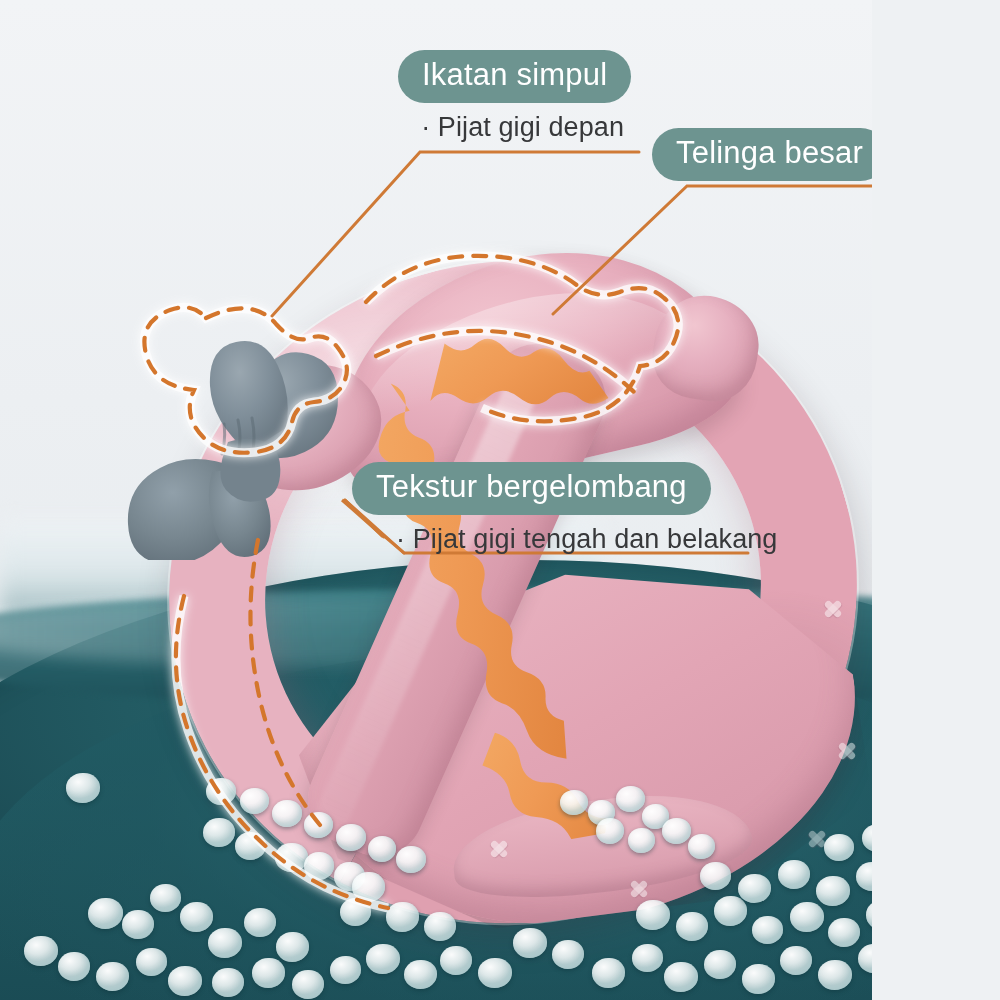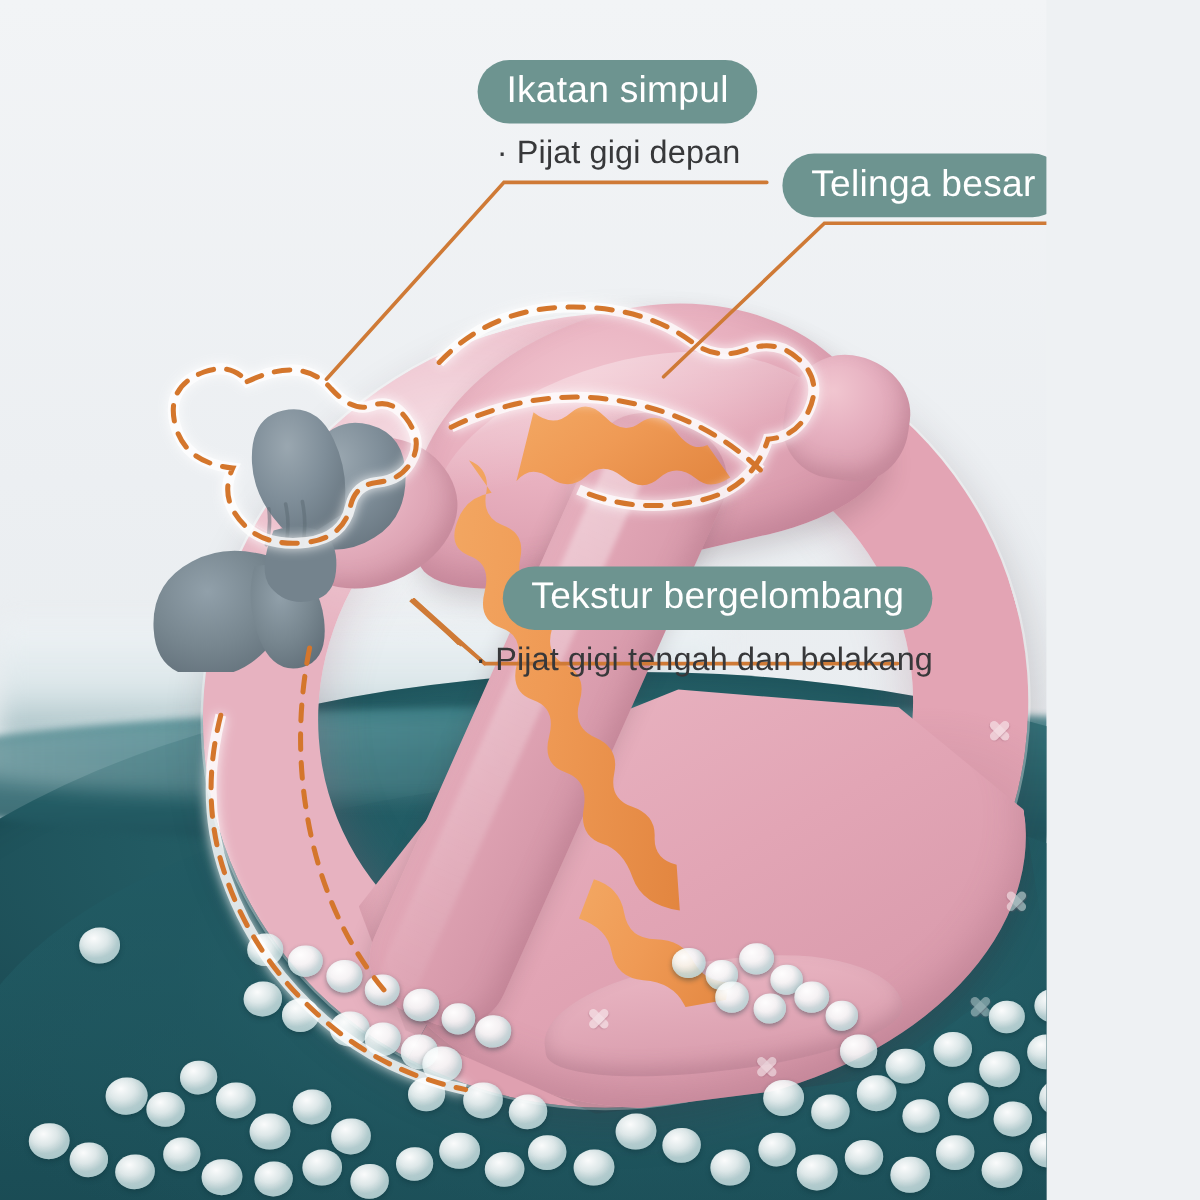--- a/index.html
+++ b/index.html
@@ -234,24 +234,24 @@
   .sub{
     margin-top:9px;
     color:#37383a;
     font-size:27px;
     white-space:nowrap;
     letter-spacing:.1px;
     font-family:"Liberation Sans", sans-serif;
   }
 
   #lbl1{ left:398px; top:50px; }
-  #lbl1 .sub{ margin-left:16px; }
+  #lbl1 .sub{ margin-left:16px;text-align:center; }
   #lbl2{ left:652px; top:84px;margin-top:44px; }
   #lbl2 .sub{ margin-left:14px; }
-  #lbl3{ left:352px; top:472px;text-align:right; }
+  #lbl3{ left:352px; top:462px; }
   #lbl3 .sub{ margin-left:44px; }
 </style>
 </head>
 <body>
 
 <div id="stage">
 
   <div class="scene">
 
     <div class="table-blur"></div>

